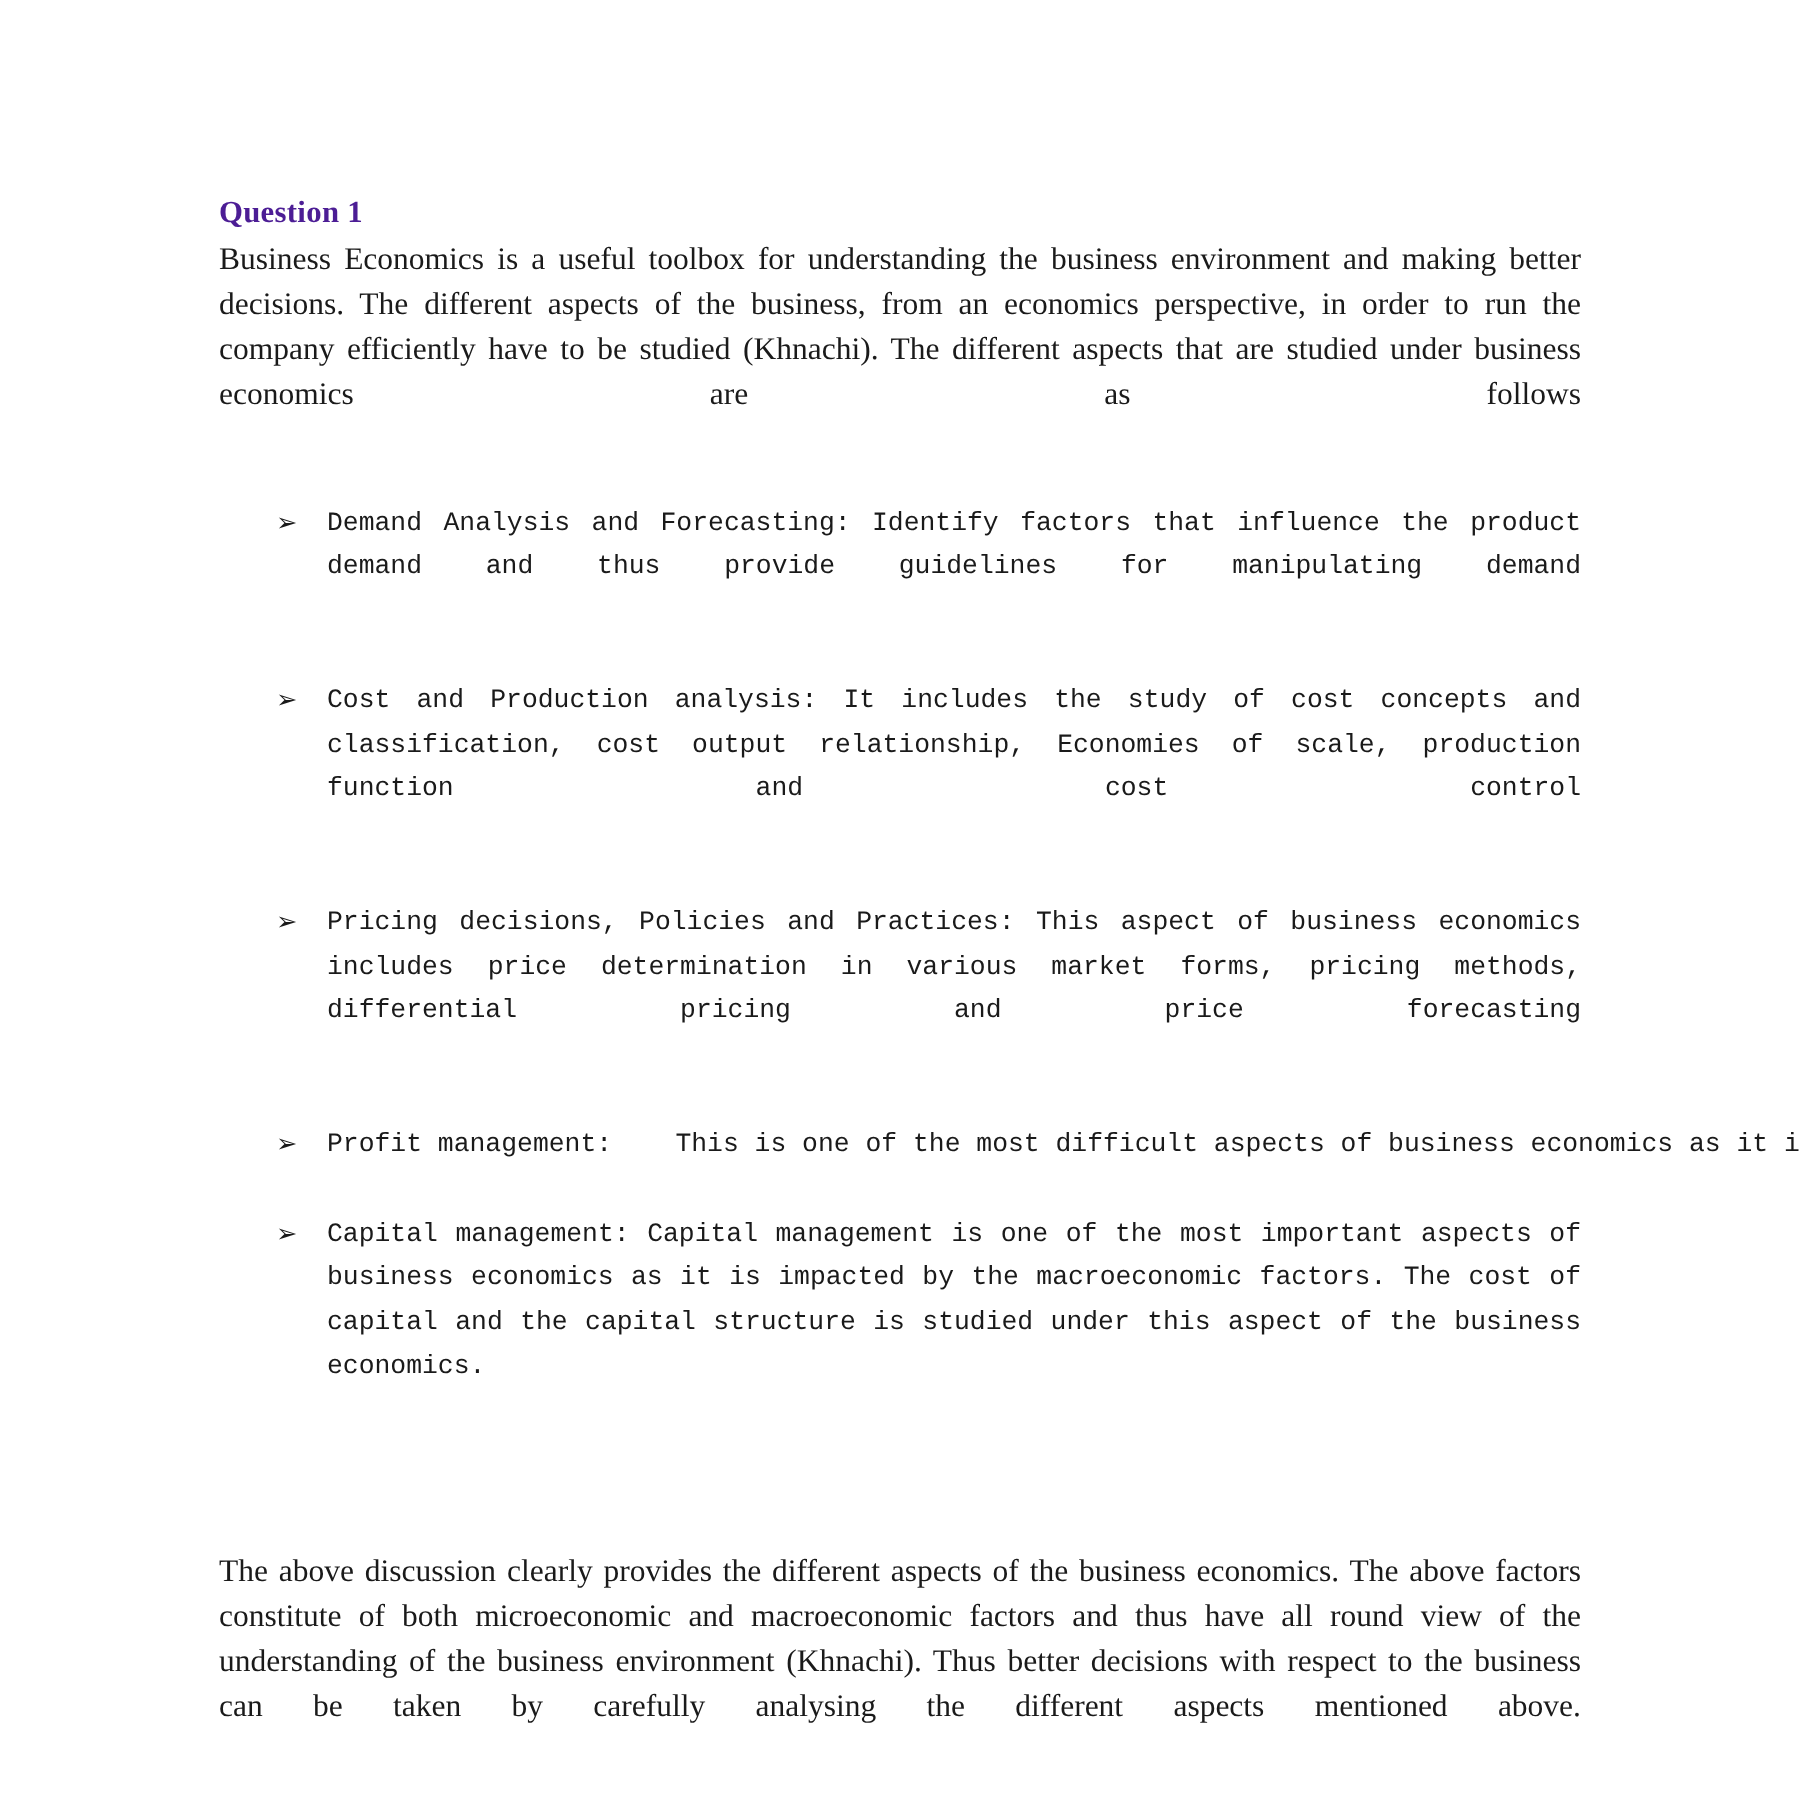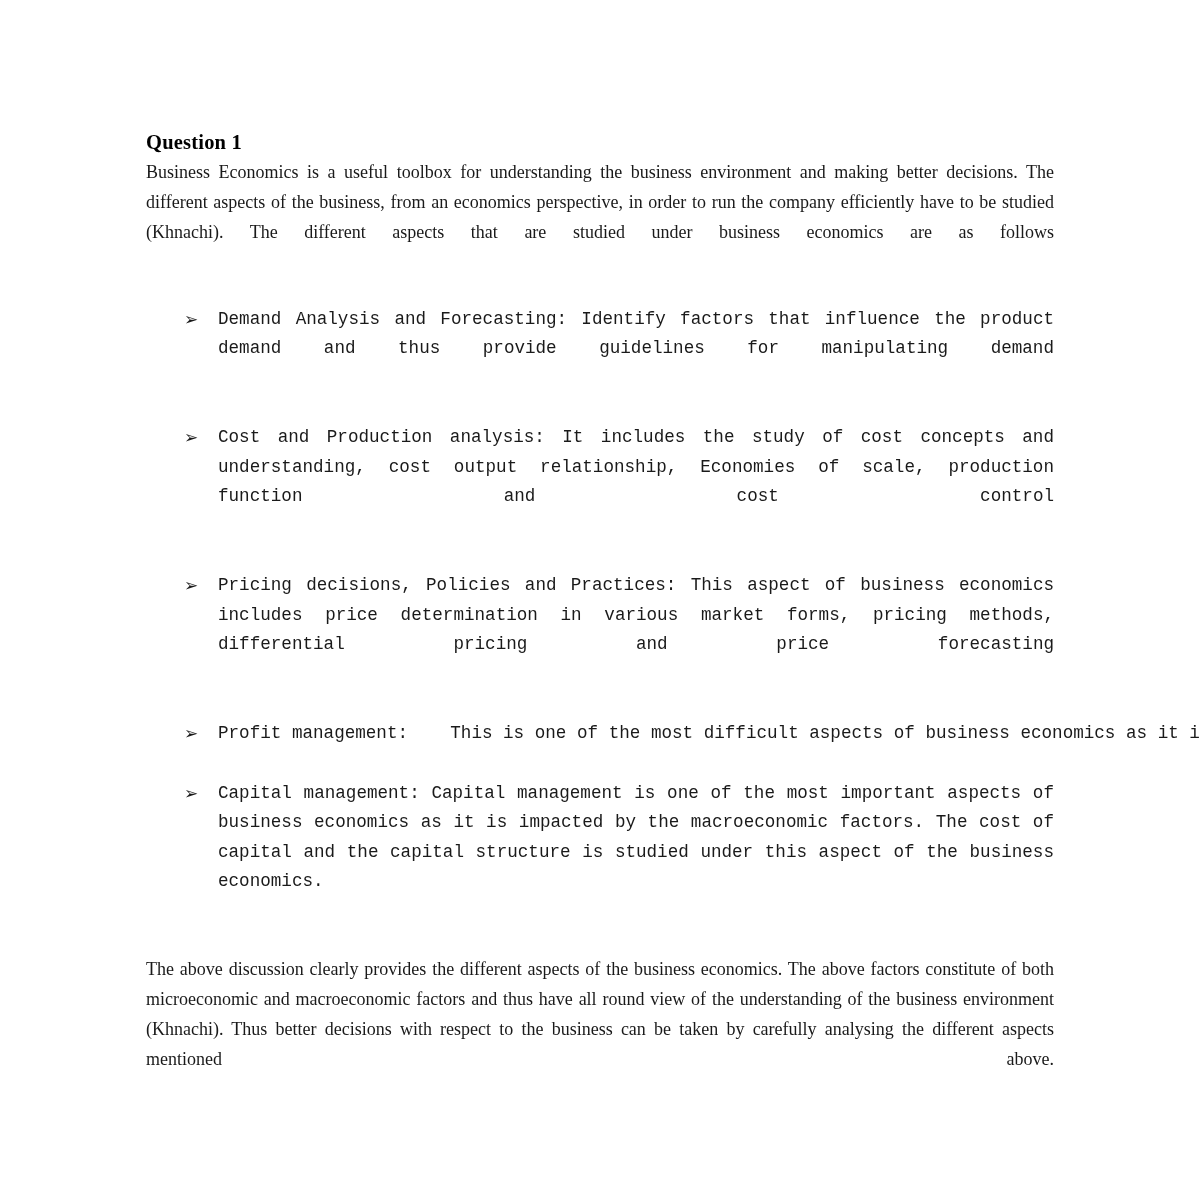--- a/index.html
+++ b/index.html
@@ -36,29 +36,30 @@
     font-size: 20.5px;
     font-weight: bold;
     color: #3a6098;
     letter-spacing: 0.2px;
     line-height: 1.05;
     margin: 0 0 3px 0;
   }
 
   
   .para {
-    font-size: 18px;
+    font-size: 21px;
     line-height: 30px;
     text-align: justify;
     text-justify: inter-word;
     margin: 0;
     color: #1a1a1a;
   }
   .para.last-natural {
     text-align: justify;
+    margin-top: 48px;
   }
 
   .para-intro {
     margin-bottom: 0;
   }
 
   
   .gap-before-list { height: 28px; }
   .gap-after-list  { height: 28px; }
 
@@ -105,36 +106,36 @@
   }
 
   .spacer-wide { white-space: pre; }
 </style>
 </head>
 <body style="background: rgb(255, 255, 255);">
 
 <div class="page">
   <div class="doc-body">
 
-    <h1 class="heading" style="color: #000000;">Question 1</h1>
+    <h1 class="heading" style="color: #4c1d95;">Question 1</h1>
 
     <p class="para para-intro">Business Economics is a useful toolbox for understanding the business environment and making better decisions. The different aspects of the business, from an economics perspective, in order to run the company efficiently have to be studied (Khnachi). The different aspects that are studied under business economics are as follows</p>
 
     <div class="gap-before-list"></div>
 
     <ul class="bullet-list">
 
       <li class="bullet-item">
         <span class="bullet-marker">➢</span>
         <span class="bullet-text">Demand Analysis and Forecasting: Identify factors that influence the product demand and thus provide guidelines for manipulating demand</span>
       </li>
 
       <li class="bullet-item">
         <span class="bullet-marker">➢</span>
-        <span class="bullet-text">Cost and Production analysis: It includes the study of cost concepts and understanding, cost output relationship, Economies of scale, production function and cost control</span>
+        <span class="bullet-text">Cost and Production analysis: It includes the study of cost concepts and classification, cost output relationship, Economies of scale, production function and cost control</span>
       </li>
 
       <li class="bullet-item">
         <span class="bullet-marker">➢</span>
         <span class="bullet-text">Pricing decisions, Policies and Practices: This aspect of business economics includes price determination in various market forms, pricing methods, differential pricing and price forecasting</span>
       </li>
 
       <li class="bullet-item">
         <span class="bullet-marker">➢</span>
         <span class="bullet-text spacer-wide">Profit management:    This is one of the most difficult aspects of business economics as it involves planning and measurement profits. The important aspects under this are techniques of profit planning and the break even analysis</span>

